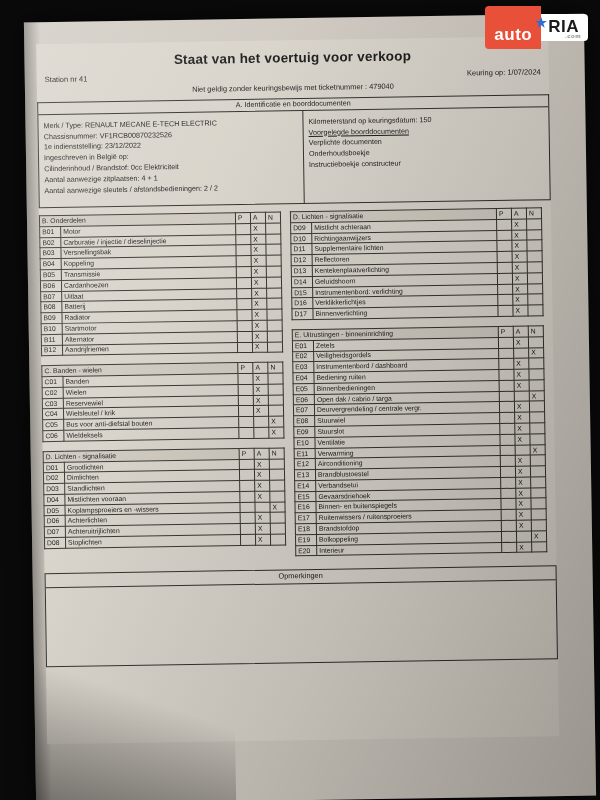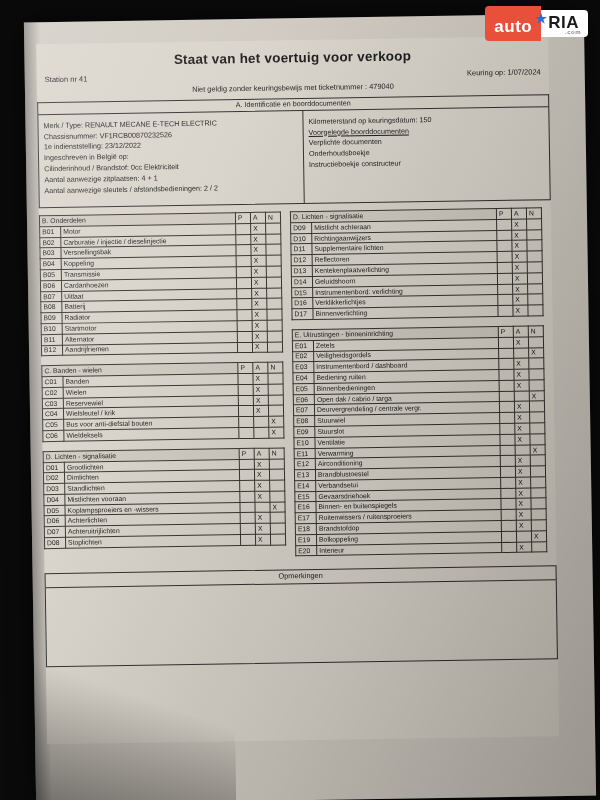--- a/index.html
+++ b/index.html
@@ -35,21 +35,21 @@
     line-height:1.15;
   }
   .wm{
     position:absolute;right:12px;top:6px;
     display:flex;align-items:center;
     background:transparent;
     z-index:30;
   }
   .wm .auto{
     background:#e8503a;color:#fff;font-weight:bold;font-size:17px;
-    padding:11px 9px 4px 9px;border-radius:4px 0 0 4px;letter-spacing:.5px;
+    padding:19px 9px 4px 9px;border-radius:4px 0 0 4px;letter-spacing:.5px;
   }
   .wm .ria{
     background:#fff;color:#1b1b1b;font-weight:bold;font-size:17px;
     padding:3px 9px 4px 7px;border-radius:0 4px 4px 0;letter-spacing:.5px;
     position:relative;
   }
   .wm .star{position:absolute;left:-6px;top:1px;color:#2b6fd6;font-size:13px;}
   .wm .dom{font-size:6px;color:#888;position:absolute;right:7px;bottom:2px;}
 
   .title{

